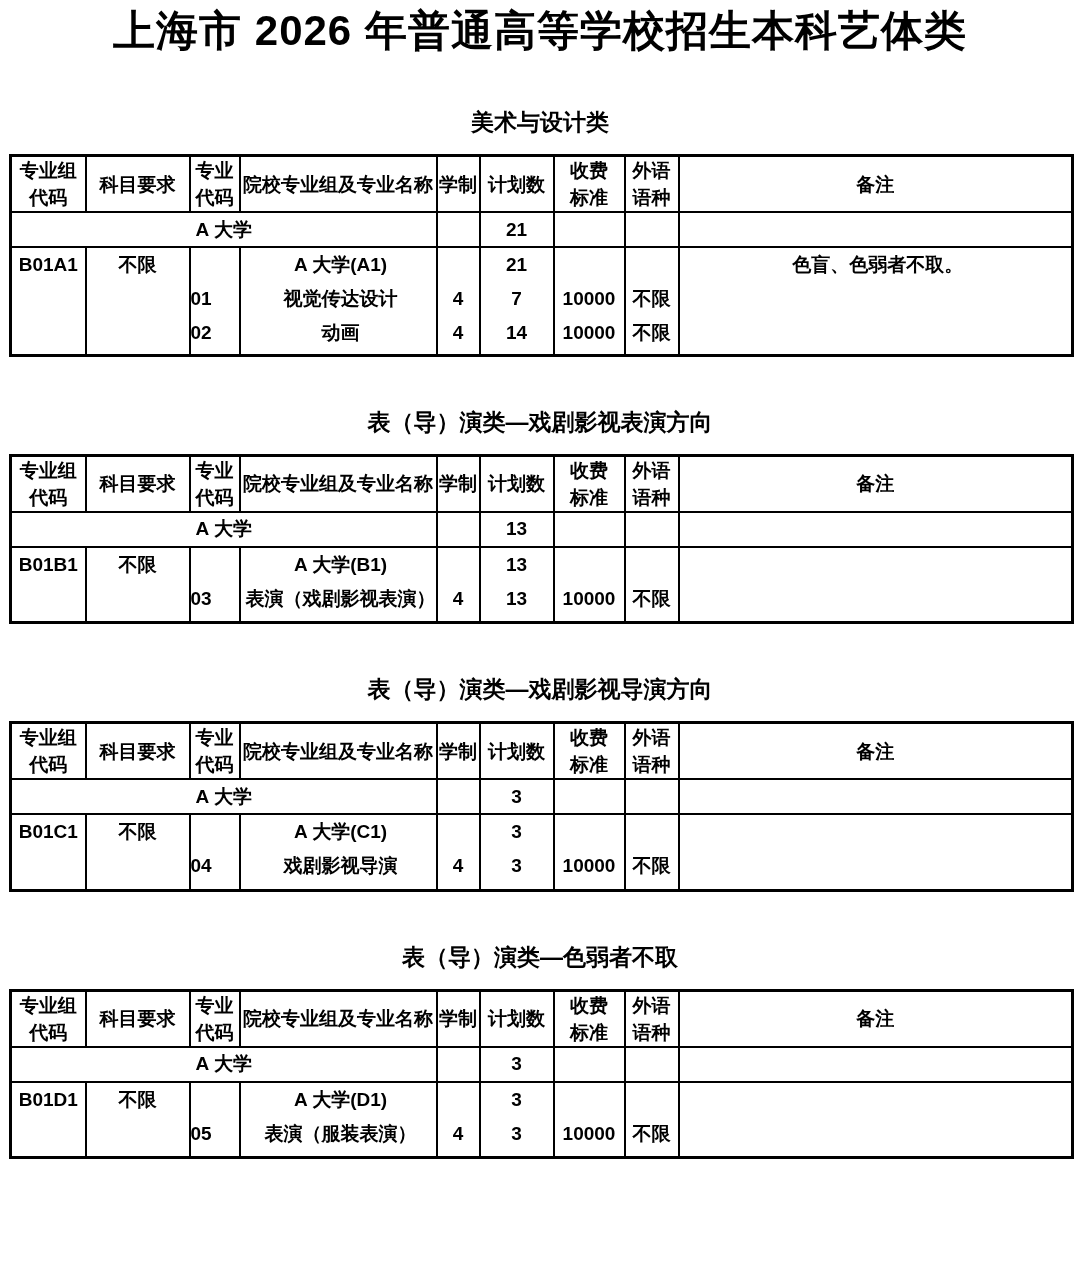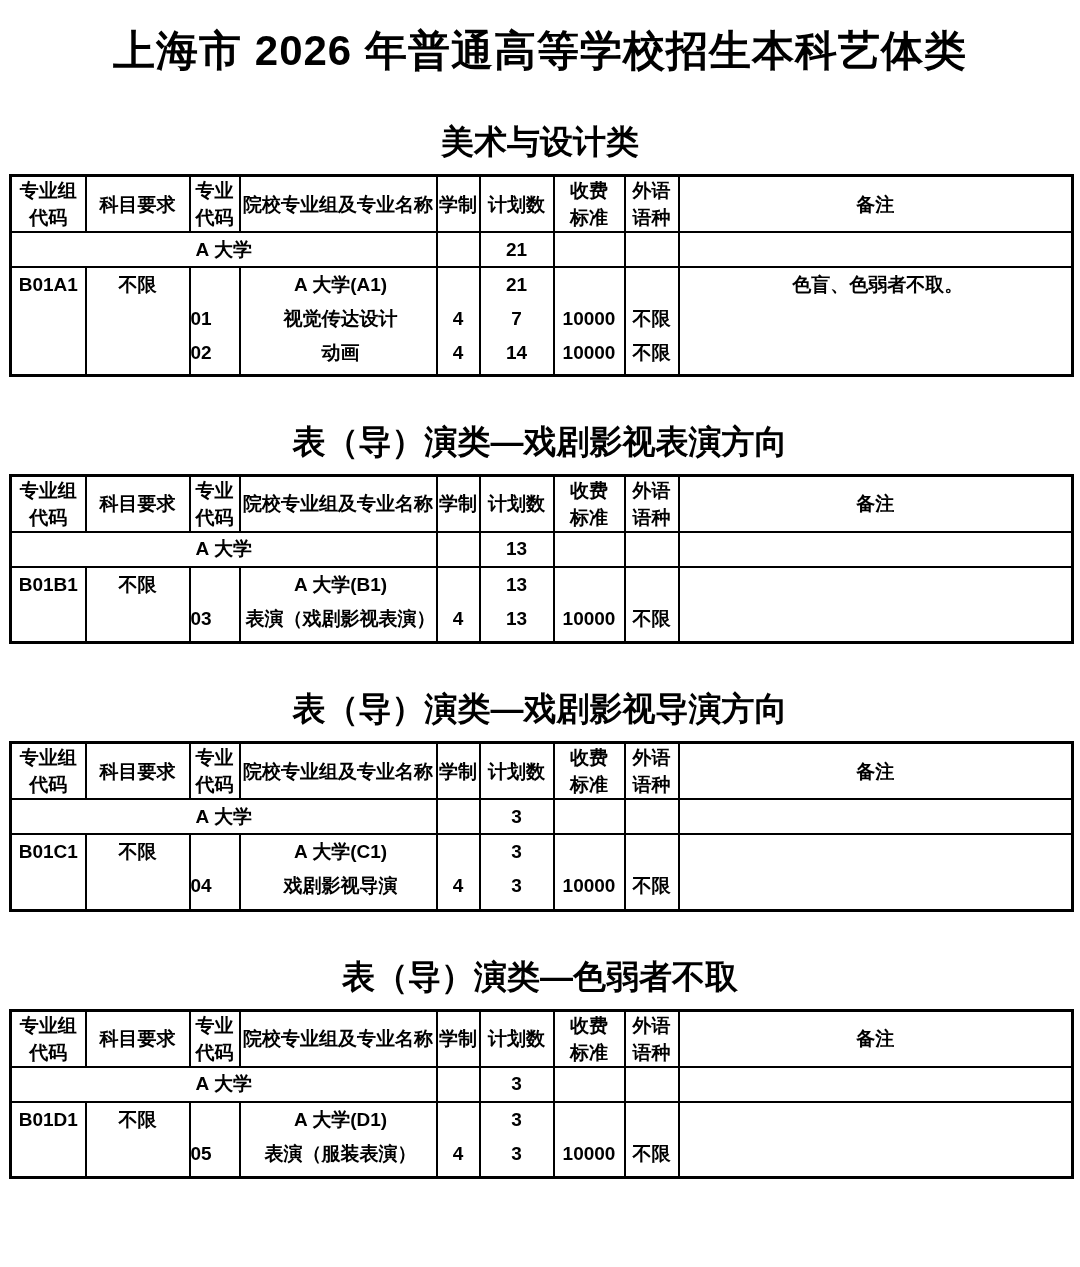--- a/index.html
+++ b/index.html
@@ -9,30 +9,30 @@
     color: #000000;
   }
   body {
     width: 1080px;
     height: 1267px;
     font-family: "Liberation Sans", sans-serif;
     font-weight: bold;
     overflow: hidden;
   }
   .doc-title {
-    padding-top: 24px;
+    padding-top: 4px;
     text-align: center;
     font-size: 42px;
     line-height: 53px;
     letter-spacing: 1px;
   }
   .section-title {
     margin-top: 50px;
     text-align: center;
-    font-size: 33px;
+    font-size: 23px;
     line-height: 30px;
   }
   table.catalog {
     border-collapse: collapse;
     table-layout: fixed;
     width: 1062px;
     margin: 17px 9px 0 9px;
     border: 3px solid #000;
   }
   table.catalog th, table.catalog td {

